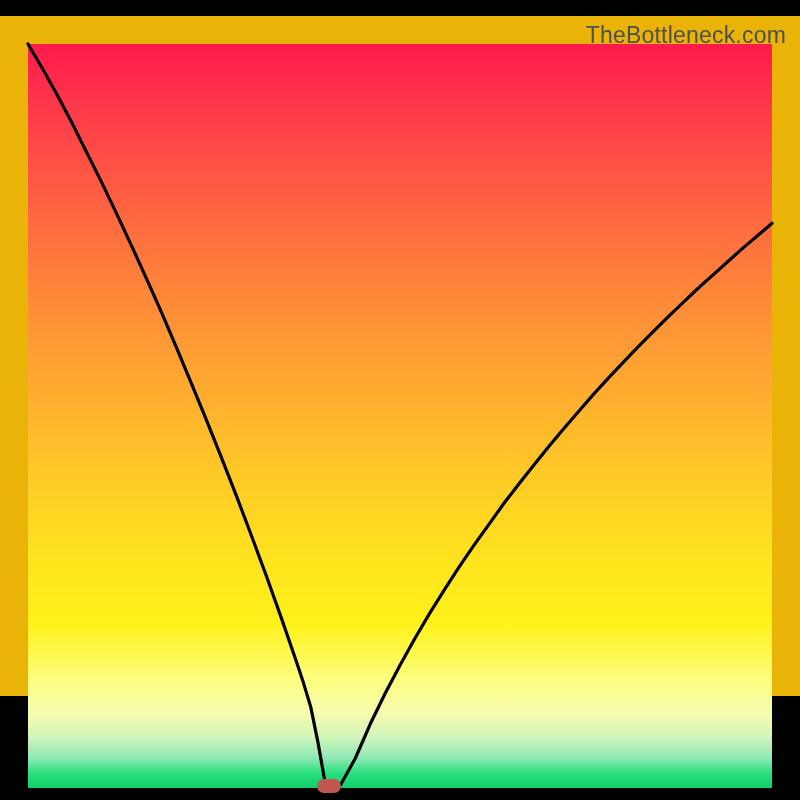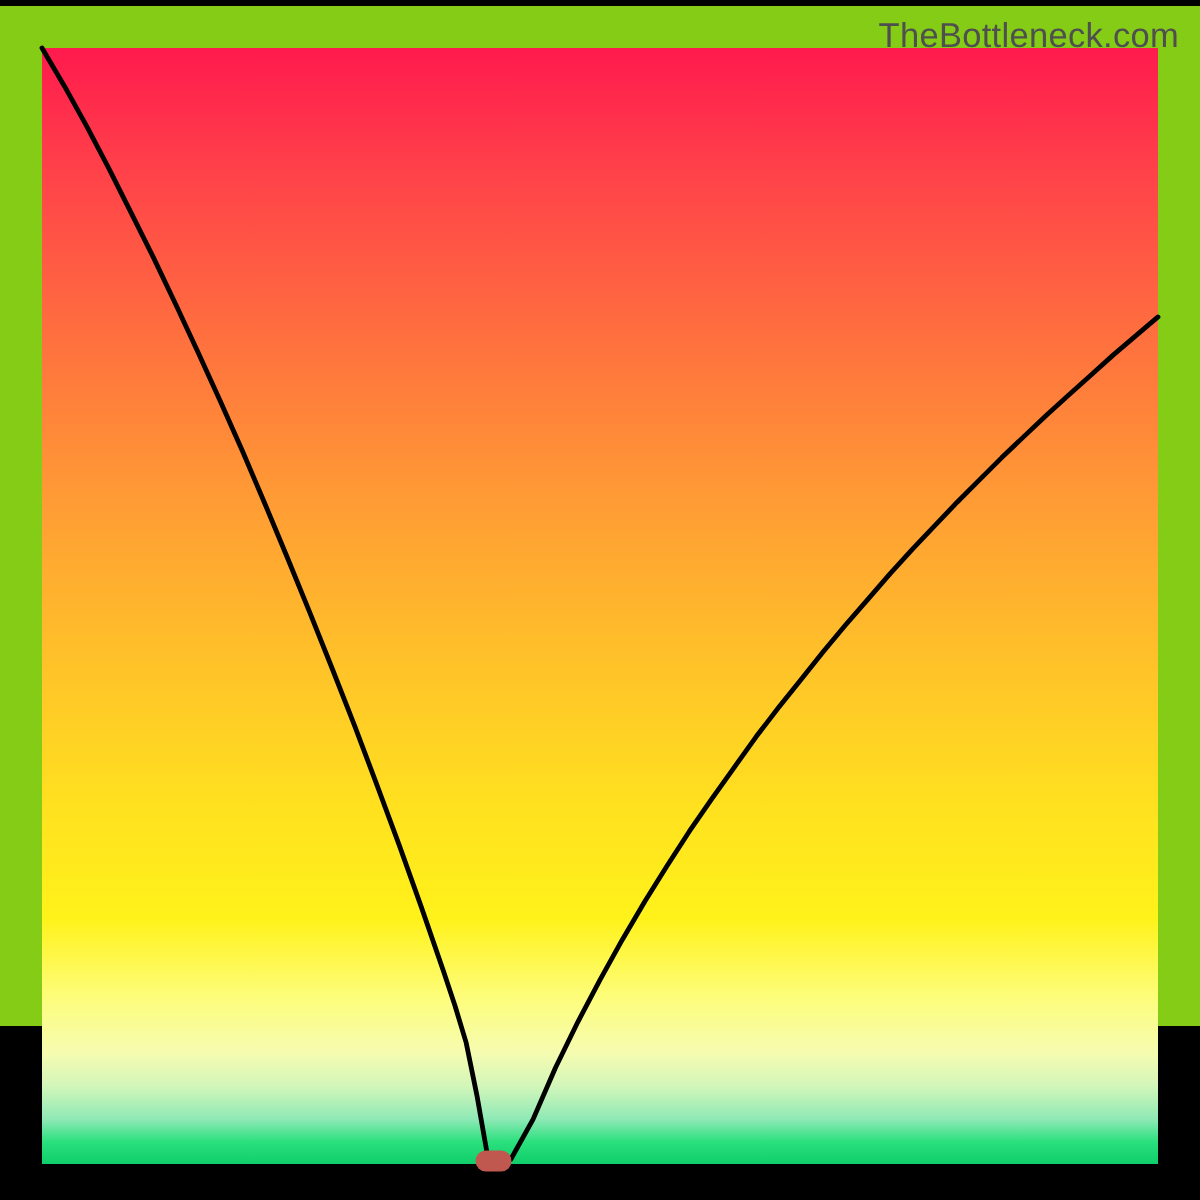--- a/index.html
+++ b/index.html
@@ -6,24 +6,24 @@
     margin: 0;
     padding: 0;
     width: 800px;
     height: 800px;
     overflow: hidden;
     background: #000;
     font-family: Arial, Helvetica, sans-serif;
   }
   .frame {
     position: absolute;
-    left: 0; top: 4px;
+    left: 0; top: 16px;
     width: 800px;
     height: 680px;
-    background: #84cc16;
+    background: #eab308;
   }
   .plot {
     position: absolute;
     left: 28px;
     top: 28px;
     width: 744px;
     height: 744px;
     background: linear-gradient(
       to bottom,
       #ff1a4d 0%,

